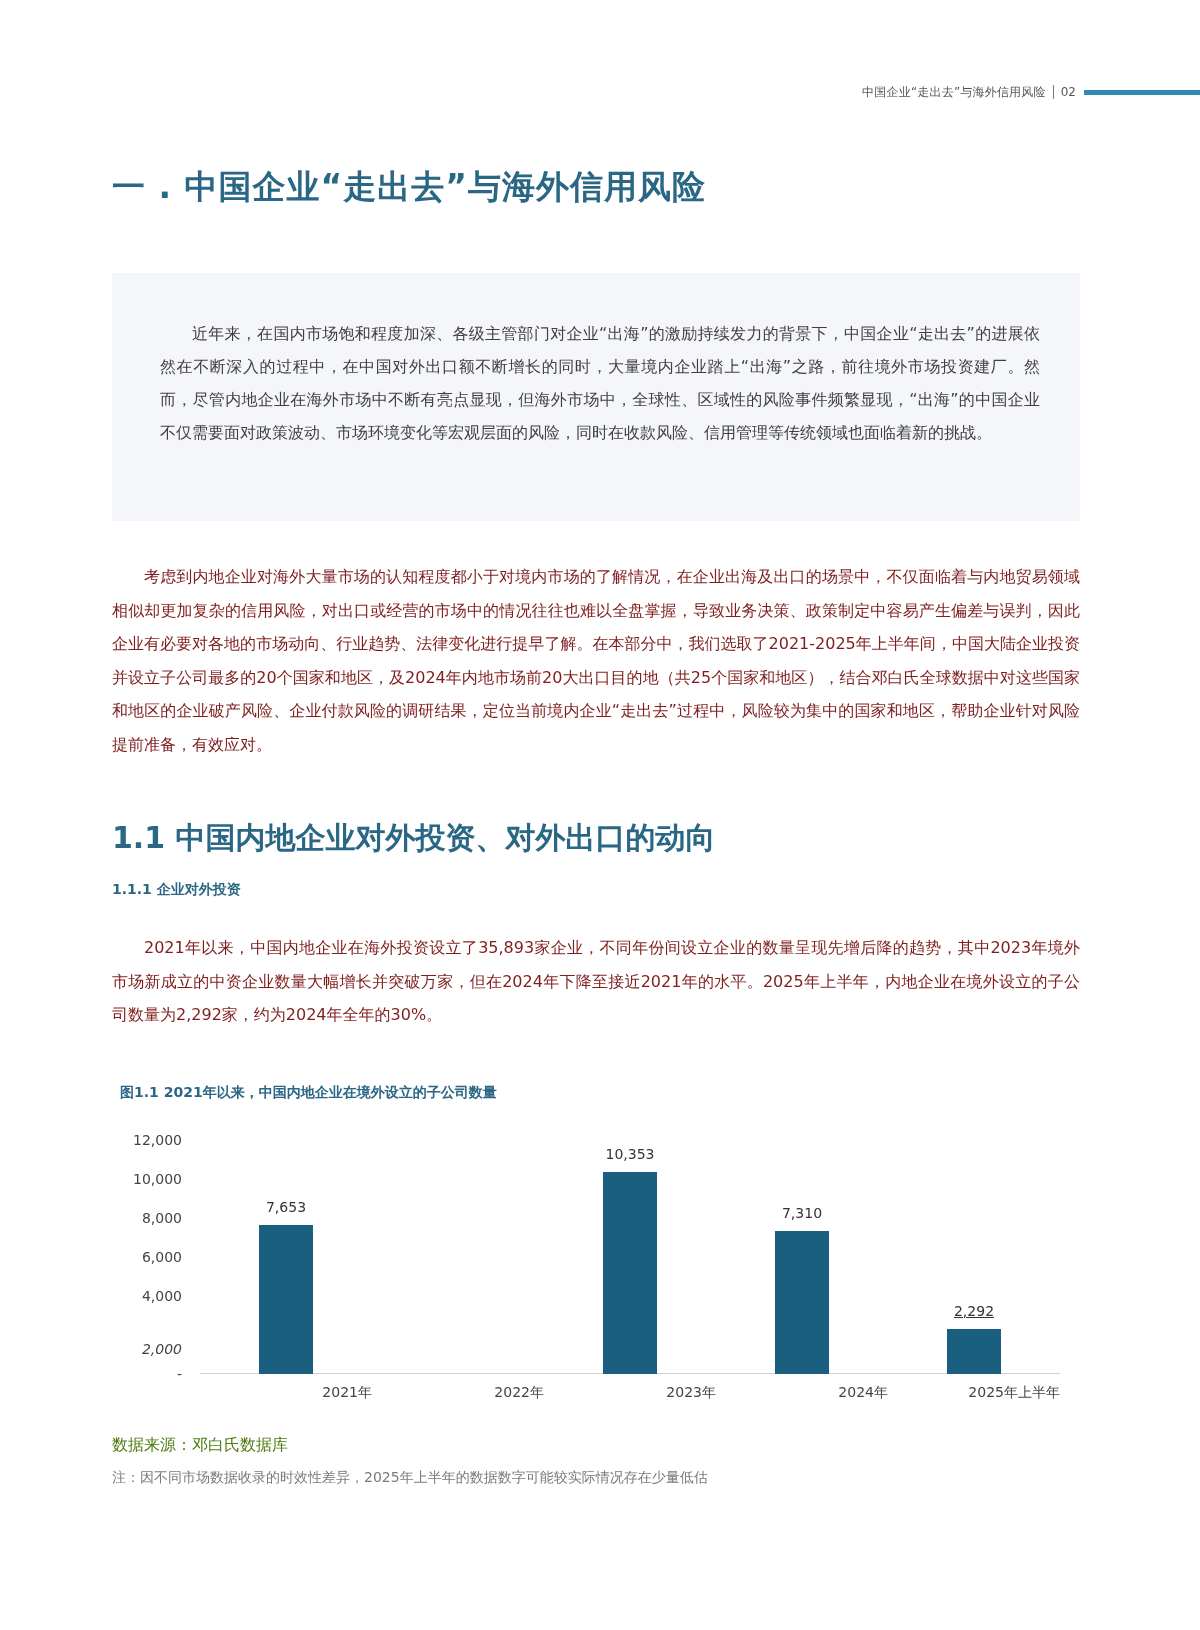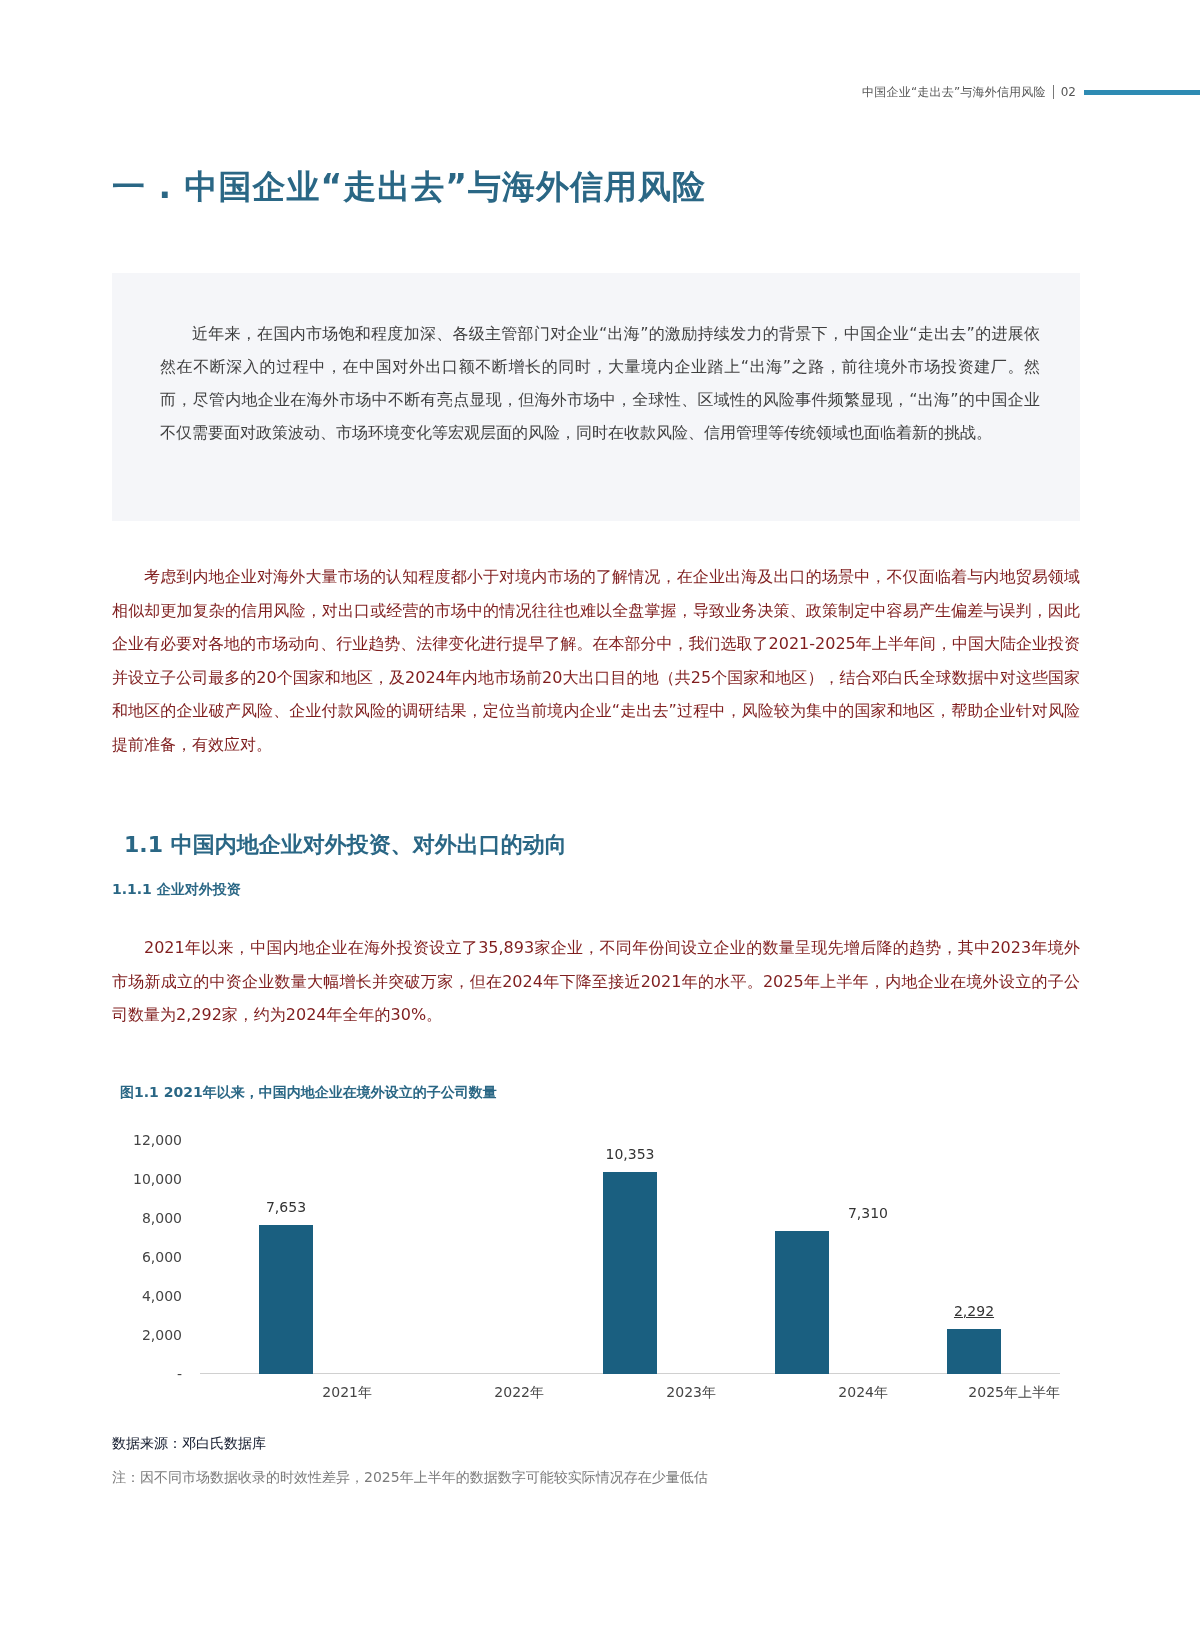--- a/index.html
+++ b/index.html
@@ -30,22 +30,22 @@
     position: absolute; left: 48px; top: 44px; width: 880px;
     font-size: 16px; line-height: 33px; color: #3f3f3f;
     text-indent: 2em; margin: 0; text-align: justify;
   }
   .para {
     position: absolute; left: 112px; width: 968px;
     font-size: 16px; line-height: 33.5px; color: #7f1d1d;
     text-indent: 2em; margin: 0; text-align: justify;
   }
   .h2 {
-    position: absolute; left: 112px; top: 818px; margin: 12px;
-    font-size: 22px; font-weight: bold; color: #2a6785;
+    position: absolute; left: 112px; top: 818px; margin: 0;
+    font-size: 30px; font-weight: bold; color: #2a6785;
   }
   .h3 {
     position: absolute; left: 112px; top: 881px; margin: 0;
     font-size: 14px; font-weight: bold; color: #2a6785;
   }
   .fig-title {
     position: absolute; left: 112px; top: 1076px; margin: 8px;
     font-size: 14px; font-weight: bold; color: #2a6785;
   }
   .chart { position: absolute; left: 112px; top: 1120px; width: 960px; height: 300px; }
@@ -63,21 +63,21 @@
   .bar-label {
     position: absolute; left: 0; width: 172px; text-align: center;
     font-size: 14px; color: #333;
   }
   .xlabel {
     position: absolute; top: 264px; width: 172px; text-align: right;
     font-size: 14px; color: #444;
   }
   .source {
     position: absolute; left: 112px; top: 1435px; margin: 0;
-    font-size: 14px; color: #0f172a;
+    font-size: 16px; color: #4d7c0f;
   }
   .note {
     position: absolute; left: 112px; top: 1469px; margin: 0;
     font-size: 14px; color: #7a7a7a;
   }
 </style>
 </head>
 <body>
 
 <div class="header">
@@ -102,36 +102,36 @@
 
 <p class="fig-title">图1.1 2021年以来，中国内地企业在境外设立的子公司数量</p>
 
 <div class="chart">
   <div class="yaxis">
     <span class="ytick" style="top:20px;">12,000</span>
     <span class="ytick" style="top:59px;">10,000</span>
     <span class="ytick" style="top:98px;">8,000</span>
     <span class="ytick" style="top:137px;">6,000</span>
     <span class="ytick" style="top:176px;">4,000</span>
-    <span class="ytick" style="top:215px;">2,000</span>
+    <span class="ytick" style="top:229px;font-style:italic;">2,000</span>
     <span class="ytick" style="top:254px;">-</span>
   </div>
   <div class="plot" id="plot">
     <div class="baseline"></div>
   <div class="bar-slot" style="left: 0px;">
         <div class="bar" style="height: 149px; background: rgb(26, 95, 128);"></div>
         <span class="bar-label" style="bottom: 159px;">7,653</span>
       </div>
       <div class="bar-slot" style="left: 344px;">
         <div class="bar" style="height: 202px; background: rgb(26, 95, 128);"></div>
         <span class="bar-label" style="bottom: 212px;">10,353</span>
       </div>
       <div class="bar-slot" style="left: 516px;">
         <div class="bar" style="height: 143px; background: rgb(26, 95, 128);"></div>
-        <span class="bar-label" style="bottom: 153px; text-align: right;">7,310</span>
+        <span class="bar-label" style="bottom: 153px;">7,310</span>
       </div>
       <div class="bar-slot" style="left: 688px;">
         <div class="bar" style="height: 45px; background: rgb(26, 95, 128);"></div>
         <span class="bar-label" style="bottom: 55px; text-decoration: underline;">2,292</span>
       </div>
     </div>
   <div id="xlabels" style="position:absolute;left:88px;top:0;width:860px;height:300px;">
       <span class="xlabel" style="left: 0px;">2021年</span>
       <span class="xlabel" style="left: 172px;">2022年</span>
       <span class="xlabel" style="left: 344px;">2023年</span>

